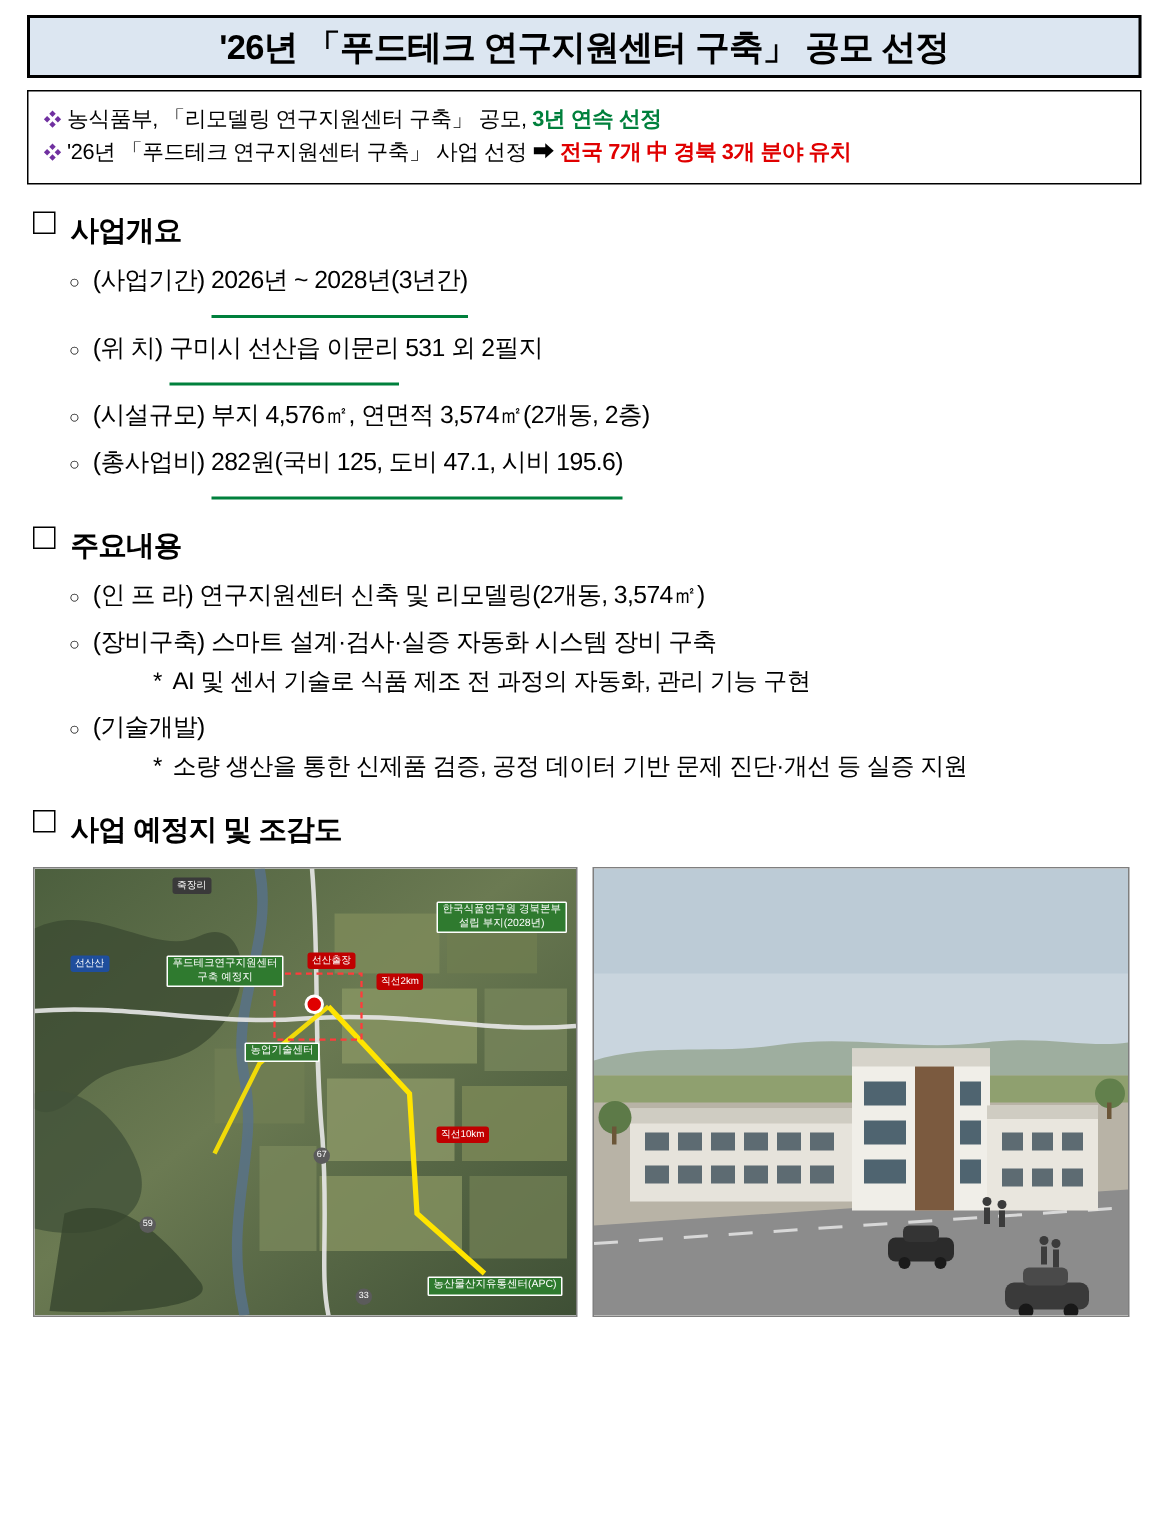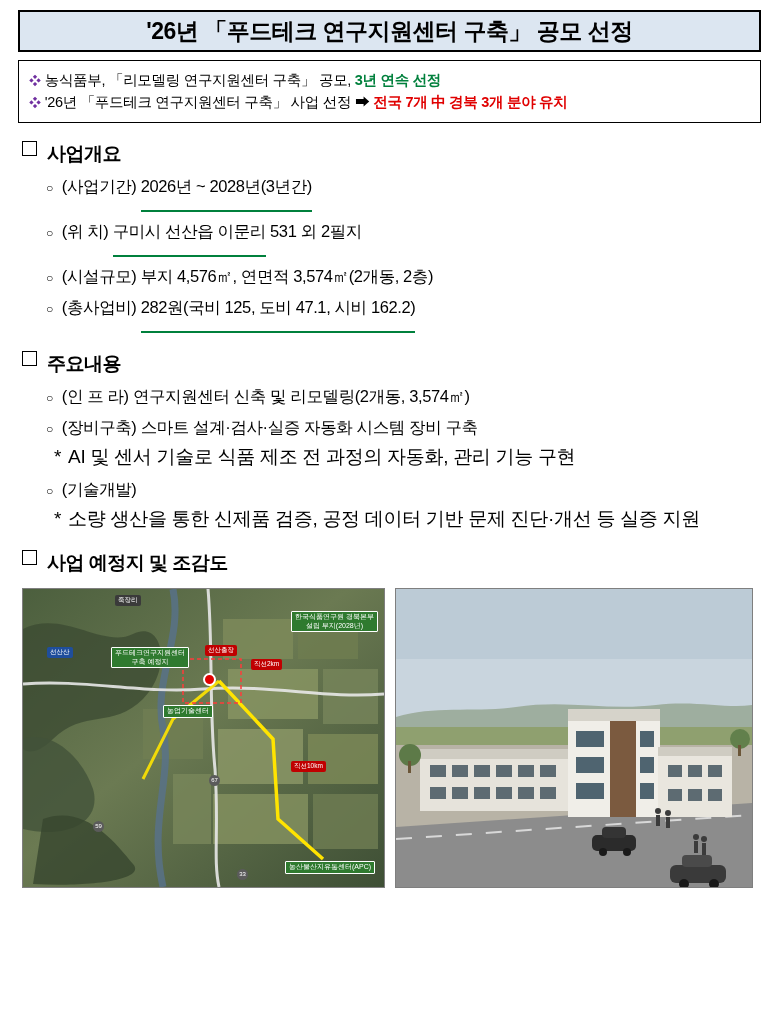--- a/index.html
+++ b/index.html
@@ -96,22 +96,22 @@
     font-size: 12px;
     margin-right: 9px;
     line-height: 1;
   }
   .lbl { }
   .uline {
     border-bottom: 2px solid #00803c;
     padding-bottom: 12px;
   }
   .note {
-    margin: 5px 0 0 54px;
-    font-size: 19px;
+    margin: 5px 0 0 102px;
+    font-size: 16px;
     letter-spacing: -0.3px;
     white-space: nowrap;
   }
   .note .star { margin-right: 7px; }
 
   
   .images {
     display: flex;
     margin: 12px 18px 0 22px;
     gap: 10px;
@@ -204,21 +204,21 @@
 
   <div class="row">
     <span class="circ">○</span>
     <span class="lbl">(시설규모)</span>&nbsp;
     <span>부지 4,576㎡, 연면적 3,574㎡(2개동, 2층)</span>
   </div>
 
   <div class="row">
     <span class="circ">○</span>
     <span class="lbl">(총사업비)</span>&nbsp;
-    <span class="uline">282원(국비 125, 도비 47.1, 시비 162.2)</span>
+    <span class="uline">282원(국비 125, 도비 47.1, 시비 195.6)</span>
   </div>
 
   <div class="section-head">
     <span class="sq"></span>
     <span>주요내용</span>
   </div>
 
   <div class="row">
     <span class="circ">○</span>
     <span class="lbl">(인 프 라)</span>&nbsp;

